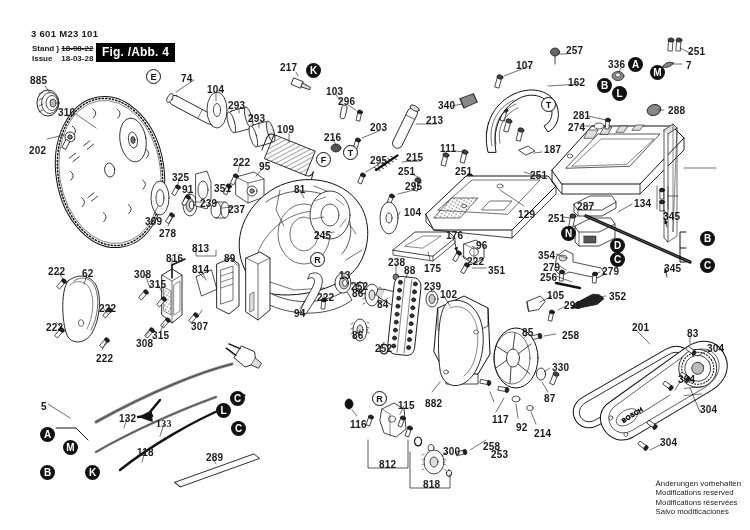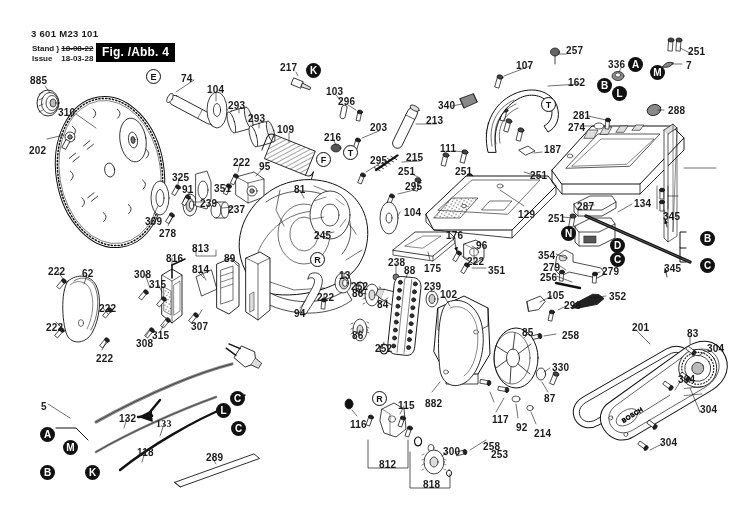--- a/index.html
+++ b/index.html
@@ -825,20 +825,26 @@
       <tr>
         <td>Issue</td>
         <td class="brace">&nbsp;</td>
         <td>18-03-28</td>
       </tr>
     </tbody>
       </table>
   </div>
   <div class="figbox">Fig. /Abb. 4</div>
 
+  <div class="foot">
+    <div>Änderungen vorbehalten</div>
+    <div>Modifications reserved</div>
+    <div>Modifications réservées</div>
+    <div>Salvo modificaciones</div>
+  </div>
 
   <div id="callout-layer">
       <div class="lbl" style="left: 30px; top: 75px;">885</div>
       <div class="lbl" style="left: 58px; top: 107px;">310</div>
       <div class="lbl" style="left: 29px; top: 145px;">202</div>
       <div class="lbl" style="left: 181px; top: 73px;">74</div>
       <div class="lbl" style="left: 207px; top: 84px;">104</div>
       <div class="lbl" style="left: 228px; top: 100px;">293</div>
       <div class="lbl" style="left: 248px; top: 113px;">293</div>
       <div class="lbl" style="left: 277px; top: 124px;">109</div>

